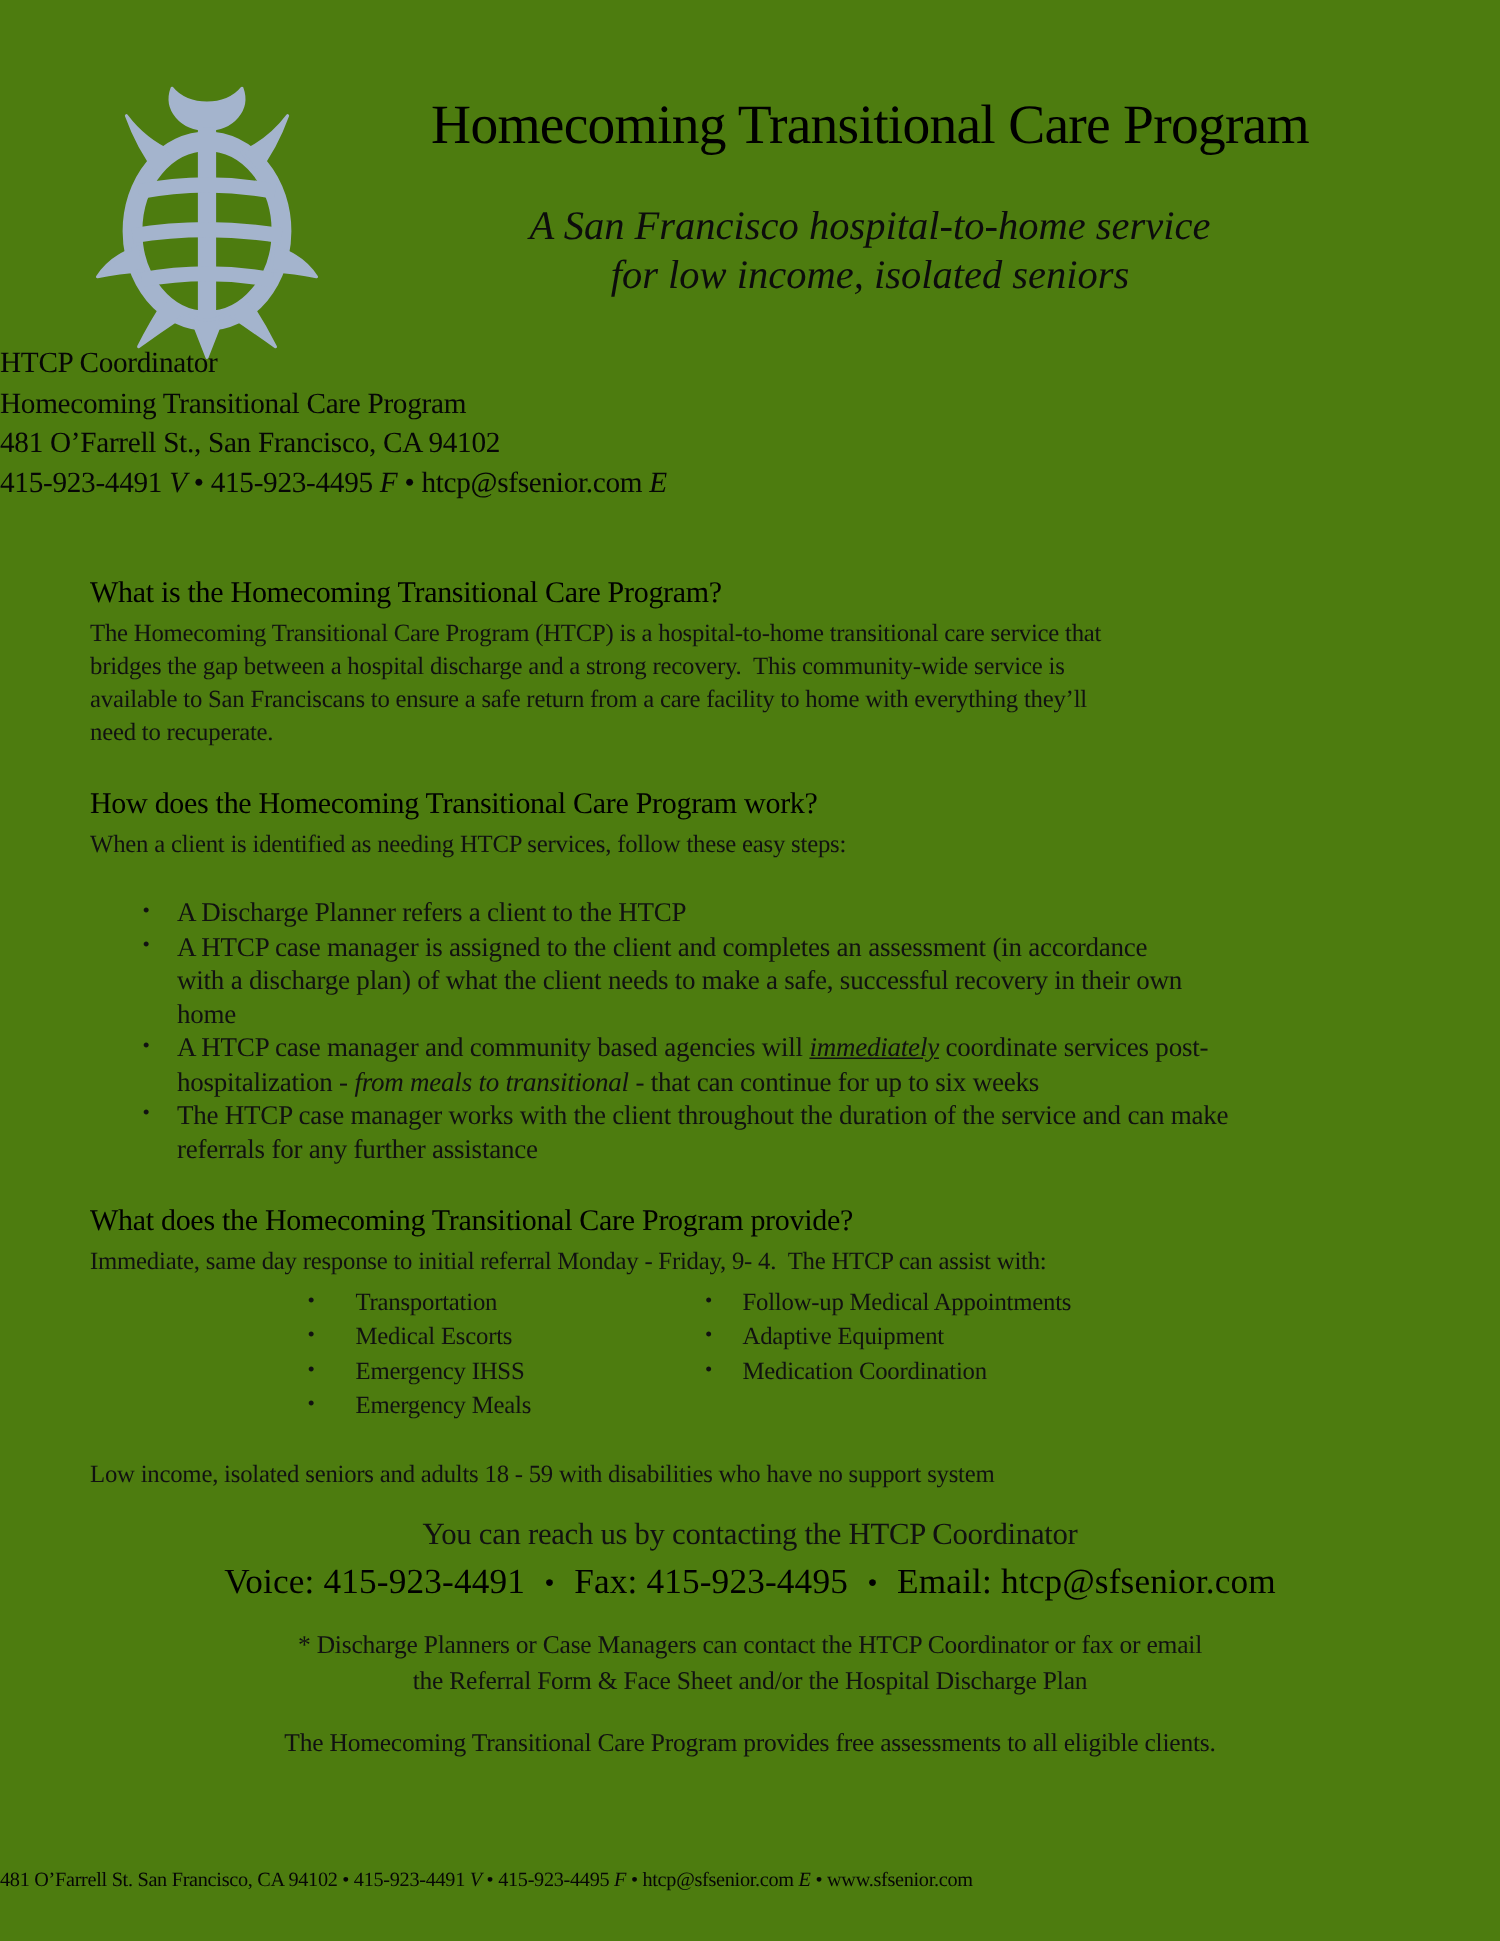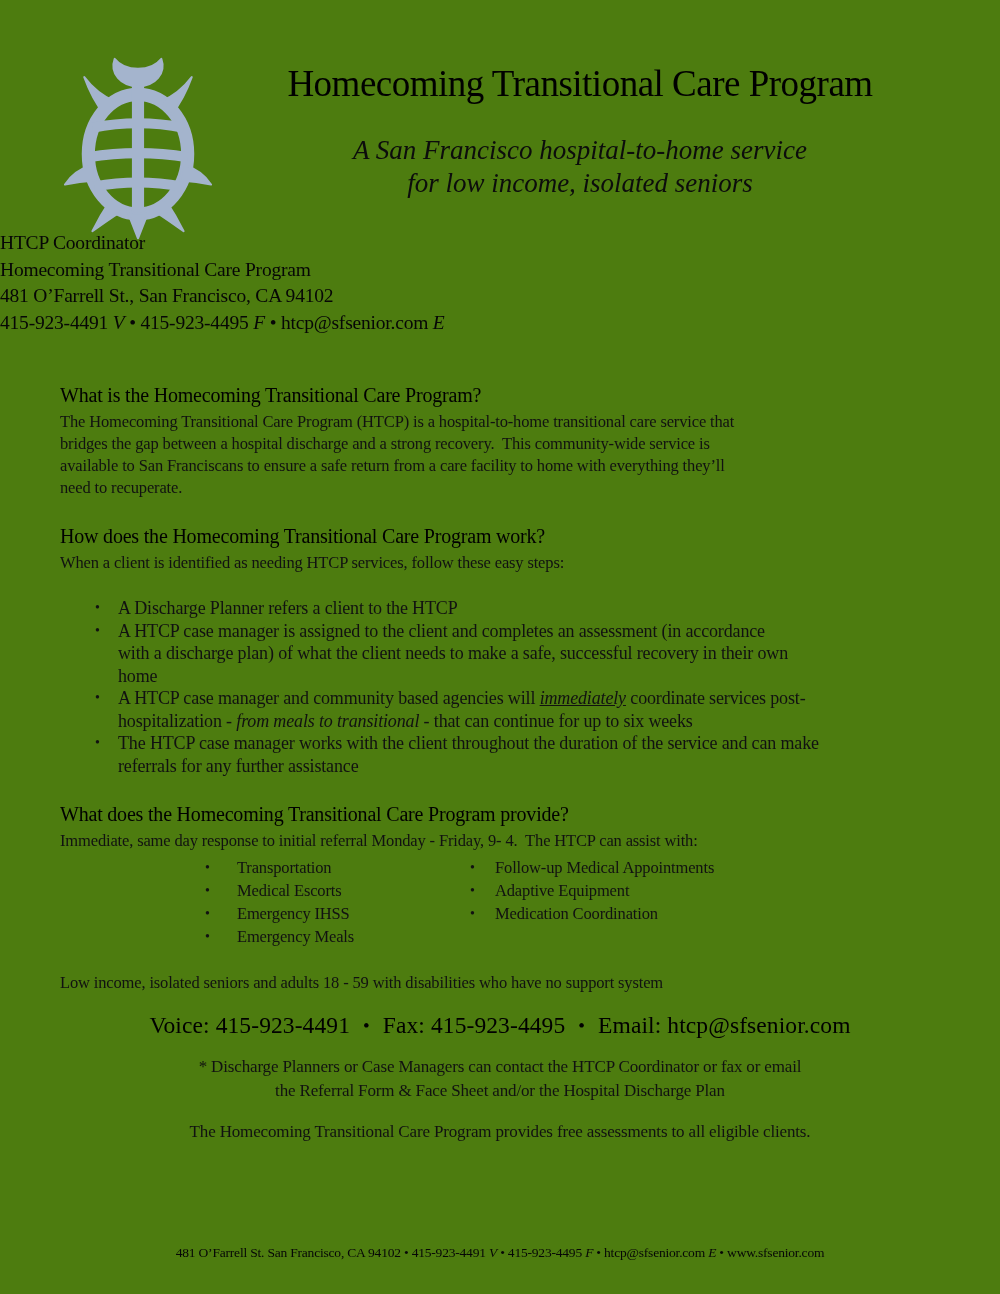--- a/index.html
+++ b/index.html
@@ -34,21 +34,21 @@
   .col-right .p-marker{width:25px;}
   
   .center{text-align:center;}
   .reach{margin-top:16px;}
   .reach-line1{font-size:20.5px;line-height:26px;letter-spacing:-0.2px;}
   .reach-line2{margin-top:4px;font-size:23.5px;line-height:30px;letter-spacing:0.1px;color:#000;}
   .reach-sep{display:inline-block;margin:0 13px;font-size:19px;vertical-align:1px;}
   .note{margin-top:14px;font-size:17px;line-height:23.5px;letter-spacing:-0.15px;}
   .free{margin-top:18px;font-size:17px;line-height:23.5px;letter-spacing:-0.15px;}
   
-  .footer{position:absolute;left:0;right:0;bottom:32px;text-align:center;
+  .footer{position:absolute;left:0;right:0;bottom:32px;
           font-size:13.5px;line-height:18px;letter-spacing:-0.2px;color:#060606;}
   .it{font-style:italic;}
   .itu{font-style:italic;text-decoration:underline;}
 </style>
 </head>
 <body>
 
 <div class="page">
 
   <div class="header">
@@ -177,20 +177,21 @@
       </div>
     </div>
 
     <div class="section">
       <div class="body-text">
         <div class="pline">Low income, isolated seniors and adults 18 - 59 with disabilities who have no support system</div>
       </div>
     </div>
 
     <div class="reach center">
+      <div class="reach-line1">You can reach us by contacting the HTCP Coordinator</div>
       <div class="reach-line2"><span>Voice: 415-923-4491</span><span class="reach-sep">•</span><span>Fax: 415-923-4495</span><span class="reach-sep">•</span><span>Email: htcp@sfsenior.com</span></div>
     </div>
 
     <div class="note center">
       <div>* Discharge Planners or Case Managers can contact the HTCP Coordinator or fax or email</div>
       <div>the Referral Form &amp; Face Sheet and/or the Hospital Discharge Plan</div>
     </div>
 
     <div class="free center">
       <div>The Homecoming Transitional Care Program provides free assessments to all eligible clients.</div>

